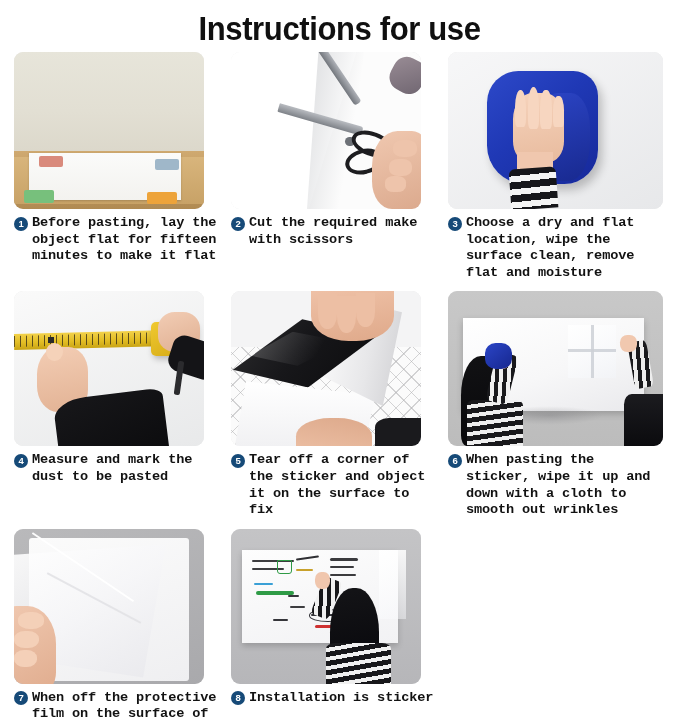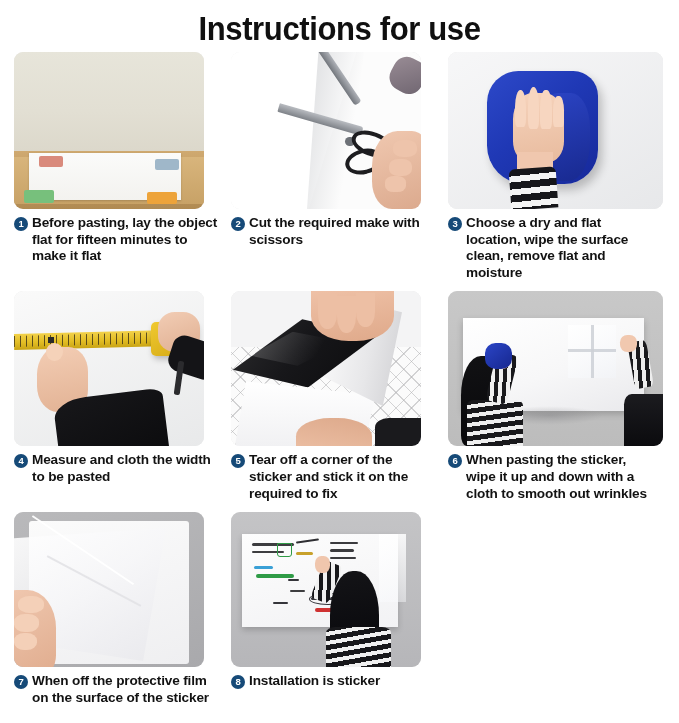--- a/index.html
+++ b/index.html
@@ -78,21 +78,21 @@
     background: #164a78;
     color: #ffffff;
     font-size: 9.5px;
     line-height: 14px;
     text-align: center;
     font-weight: bold;
     margin-right: 4px;
     margin-top: 1.5px;
     font-family: "Liberation Sans", sans-serif;
   }
-  .cap-text { flex: 1 1 auto; }
+  .cap-text { flex: 1 1 auto; font-family: Liberation Mono, monospace; }
 
   
   .p1-wall { position:absolute; left:0; top:0; width:100%; height:63%;
              background: linear-gradient(180deg,#e7e5da 0%, #e2dfd3 60%, #dcd8cb 100%); }
   .p1-deskfront { position:absolute; left:0; bottom:0; width:100%; height:37%;
              background: linear-gradient(180deg,#cfa970 0%, #c09a61 55%, #b08a52 100%); }
   .p1-desktop { position:absolute; left:-6%; bottom:3%; width:112%; height:30%;
              background: linear-gradient(180deg,#d8b57c 0%, #c8a267 100%); }
   .p1-sheet { position:absolute; left:8%; bottom:6%; width:80%; height:30%;
              background: linear-gradient(180deg,#fbfbfa 0%, #f3f2ef 100%);
@@ -385,42 +385,42 @@
           <div class="p4-bodyd"></div>
           <div class="p4-hand2"></div>
           <div class="p4-sleeve2"></div>
           <div class="p4-pen"></div>
           <div class="p4-hand1"></div>
           <div class="p4-thumb"></div>
           <div class="p4-sleeve1"></div>
         </div>
         <div class="caption">
           <span class="badge">4</span>
-          <span class="cap-text">Measure and cloth the width to be pasted</span>
+          <span class="cap-text">Measure and mark the dust to be pasted</span>
         </div>
       </div>
 
       <div class="cell">
         <div class="photo">
           <div class="p5-bg"></div>
           <div class="p5-liner"></div>
           <div class="p5-white"></div>
           <div class="p5-curl"></div>
           <div class="p5-blackA"></div>
           <div class="p5-blackHi"></div>
           <div class="p5-hand1"></div>
           <div class="p5-f a"></div>
           <div class="p5-f b"></div>
           <div class="p5-f c"></div>
           <div class="p5-hand2"></div>
           <div class="p5-sleeve"></div>
         </div>
         <div class="caption">
           <span class="badge">5</span>
-          <span class="cap-text">Tear off a corner of the sticker and stick it on the required to fix</span>
+          <span class="cap-text">Tear off a corner of the sticker and object it on the surface to fix</span>
         </div>
       </div>
 
       <div class="cell wide-img">
         <div class="photo">
           <div class="p6-bg"></div>
           <div class="p6-board"></div>
           <div class="p6-win"></div>
           <div class="p6-winv"></div>
           <div class="p6-winh"></div>

